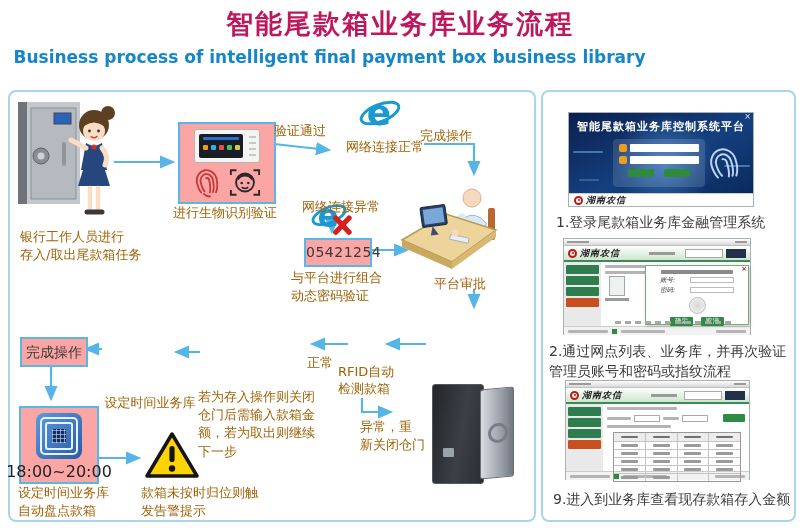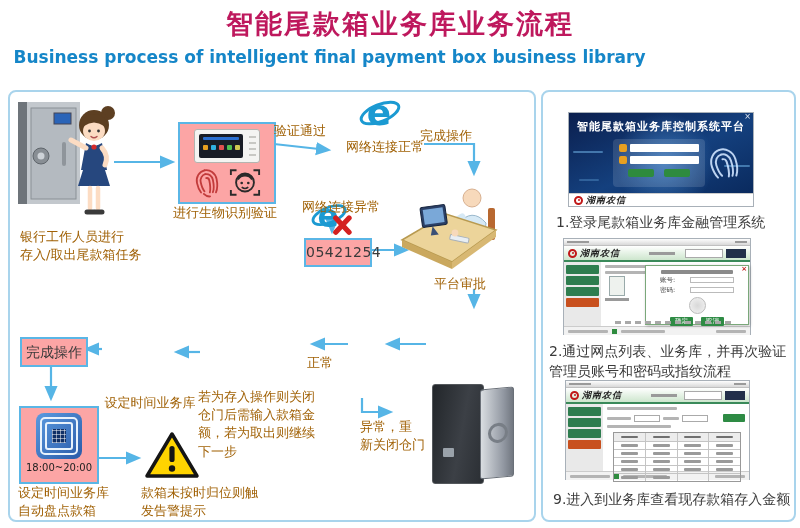--- a/index.html
+++ b/index.html
@@ -30,21 +30,21 @@
   
   .ie{width:44px;height:40px;position:relative;}
   
   #tag-box{left:9px;top:314px;width:76px;height:74px;display:flex;flex-direction:column;align-items:center;}
   .tag{width:46px;height:46px;margin-top:5px;border-radius:8px;padding:4px;box-sizing:border-box;
       background:linear-gradient(135deg,#5a9ae0,#2a5aa8);}
   .tag-m{width:100%;height:100%;border:2px solid #e8f2fc;border-radius:5px;box-sizing:border-box;padding:3px;}
   .tag-i{width:100%;height:100%;border:2px solid #e8f2fc;border-radius:3px;box-sizing:border-box;display:flex;align-items:center;justify-content:center;}
   .tag-chip{width:14px;height:14px;background:#0f2f66;
       background-image:repeating-linear-gradient(0deg,rgba(255,255,255,.5) 0 1px,transparent 1px 4px),repeating-linear-gradient(90deg,rgba(255,255,255,.5) 0 1px,transparent 1px 4px);}
-  .tag-time{font-size:10px;color:#222;margin-top:3px;}
+  .tag-time{font-size:16px;color:#222;margin-top:3px;}
   
   #done-box{left:10px;top:245px;width:64px;height:26px;font-size:14px;line-height:26px;text-align:center;color:#3a3a3a;}
   #code-box{left:294px;top:146px;width:64px;height:25px;font-size:14px;line-height:25px;text-align:center;color:#3a3a3a;letter-spacing:.5px;}
   
   .vault-open{width:88px;height:98px;position:relative;}
   .vo-body{position:absolute;left:6px;top:0;width:50px;height:98px;border-radius:3px;border:1px solid #54585c;
       background:linear-gradient(100deg,#22262a,#3c4046 55%,#2a2e33);}
   .vo-body::after{content:"";position:absolute;left:10px;bottom:26px;width:11px;height:9px;background:#9aa2aa;border-radius:1px;}
   .vo-door{position:absolute;right:0;top:4px;width:32px;height:88px;border-radius:3px;border:1px solid #6a7078;
       background:linear-gradient(90deg,#d9dde1,#9298a2 70%,#717780);transform:skewY(-5deg);}
@@ -86,21 +86,21 @@
   .app-main{flex:1;background:#fff;position:relative;}
   .bar{background:#b4b4b4;height:3px;border-radius:1px;}
   .bard{background:#8a8a8a;height:3.5px;border-radius:1px;}
   .app-sb{height:9px;background:#f2f2f2;border-top:1px solid #ccc;display:flex;align-items:center;gap:4px;padding:0 4px;box-sizing:border-box;}
   .sb-ico{width:5px;height:5px;background:#2e8b3e;flex:none;}
   
   .dev-ico{position:absolute;left:8px;top:14px;width:14px;height:18px;border:1px solid #9aa;background:#eef2ee;}
   .dev-cap{position:absolute;left:4px;top:36px;width:24px;height:2.5px;background:#9a9a9a;}
   .dlg{position:absolute;left:44px;top:3px;width:102px;height:58px;background:#fff;border:1px solid #7aa87a;box-shadow:1px 1px 3px rgba(0,0,0,.25);}
   .dlg-x{position:absolute;right:1px;top:-1px;color:#c02020;font-size:7px;font-weight:bold;}
-  .dlg-row{display:flex;align-items:center;gap:15px;margin:3px 0 0 14px;}
+  .dlg-row{display:flex;align-items:center;gap:15px;margin:3px 0 0 14px;font-style:italic;}
   .dlg-lab{font-size:6.5px;color:#444;line-height:7px;}
   .dlg-inp{width:44px;height:6px;border:1px solid #bbb;box-sizing:border-box;}
   .dlg-fp{width:15px;height:15px;border-radius:50%;border:1px solid #bbb;margin:3px auto 0;background:radial-gradient(#d8d8d8,#f4f4f4);}
   .dlg-btns{display:flex;justify-content:center;gap:8px;margin-top:3px;}
   .gbtn{background:#2e8b44;color:#fff;font-size:6.5px;line-height:9px;padding:0 5px;border-radius:1px;}
   .pager{position:absolute;left:14px;bottom:2px;width:120px;height:3px;background:repeating-linear-gradient(90deg,#a8a8a8 0 6px,transparent 6px 10px);}
   
   .filterrow{display:flex;align-items:center;gap:3px;margin:4px 4px 0;}
   .finp{width:26px;height:7px;border:1px solid #aaa;box-sizing:border-box;background:#fff;}
   .fbtn{width:22px;height:8px;background:#2e8b44;border-radius:1px;margin-left:auto;}
@@ -223,20 +223,22 @@
         <ellipse cx="20" cy="18" rx="18" ry="8" fill="none" stroke="#1b9ad2" stroke-width="3" transform="rotate(-22 20 18)"></ellipse>
         <g stroke="#d42020" stroke-width="5.5" stroke-linecap="round">
           <path d="M27,21 L41,36"></path>
             <path d="M41,21 L27,36"></path>
         </g>
       </svg>
     </div>
     <div class="abs t13 ctr" style="left:286px;top:106px;width:90px">网络连接异常</div>
 
     <div id="code-box" class="abs bluebox">05421254</div>
+    <div class="abs t13 pre" style="left:281px;top:177px">与平台进行组合
+动态密码验证</div>
 
     <svg class="abs" style="left:388px;top:92px" width="102" height="88" viewBox="0 0 102 88">
       <rect x="90" y="24" width="7" height="32" rx="2" fill="#b86830"></rect>
       <circle cx="74" cy="14" r="9" fill="#f7d9bb" stroke="#d8b090"></circle>
       <path d="M60,40 q14,-17 28,-1 l-2,19 h-24 z" fill="#d6e9f5" stroke="#9ab8cc"></path>
       <path d="M64,33 q-11,6 -9,15" stroke="#d6e9f5" stroke-width="7" fill="none" stroke-linecap="round"></path>
       <path d="M4,56 L48,30 L98,46 L54,78 Z" fill="#ecd49a" stroke="#b89a50" stroke-width="1.5"></path>
       <path d="M4,56 L54,78 L54,85 L4,63 Z" fill="#caa85e"></path>
       <path d="M98,46 L54,78 L54,85 L98,53 Z" fill="#d8b873"></path>
       <g transform="rotate(-8 36 38)">
@@ -248,20 +250,22 @@
       <circle cx="57" cy="49" r="3.4" fill="#f7d9bb"></circle>
     </svg>
     <div class="abs t13 ctr" style="left:414px;top:183px;width:72px">平台审批</div>
 
     <div class="abs vault-open" style="left:416px;top:214px">
       <div class="vo-body"></div>
         <div class="vo-door"></div>
     </div>
 
 
+    <div class="abs t13 pre" style="left:328px;top:272px;line-height:1.3">RFID自动
+检测款箱</div>
     <div class="abs t13" style="left:297px;top:262px">正常</div>
     <div class="abs t13 pre" style="left:350px;top:326px">异常，重
 新关闭仓门</div>
 
     <div class="abs t13 pre" style="left:188px;top:296px;line-height:1.4">若为存入操作则关闭
 仓门后需输入款箱金
 额，若为取出则继续
 下一步</div>
 
     <div class="abs t13 ctr" style="left:84px;top:302px;width:112px">设定时间业务库</div>

